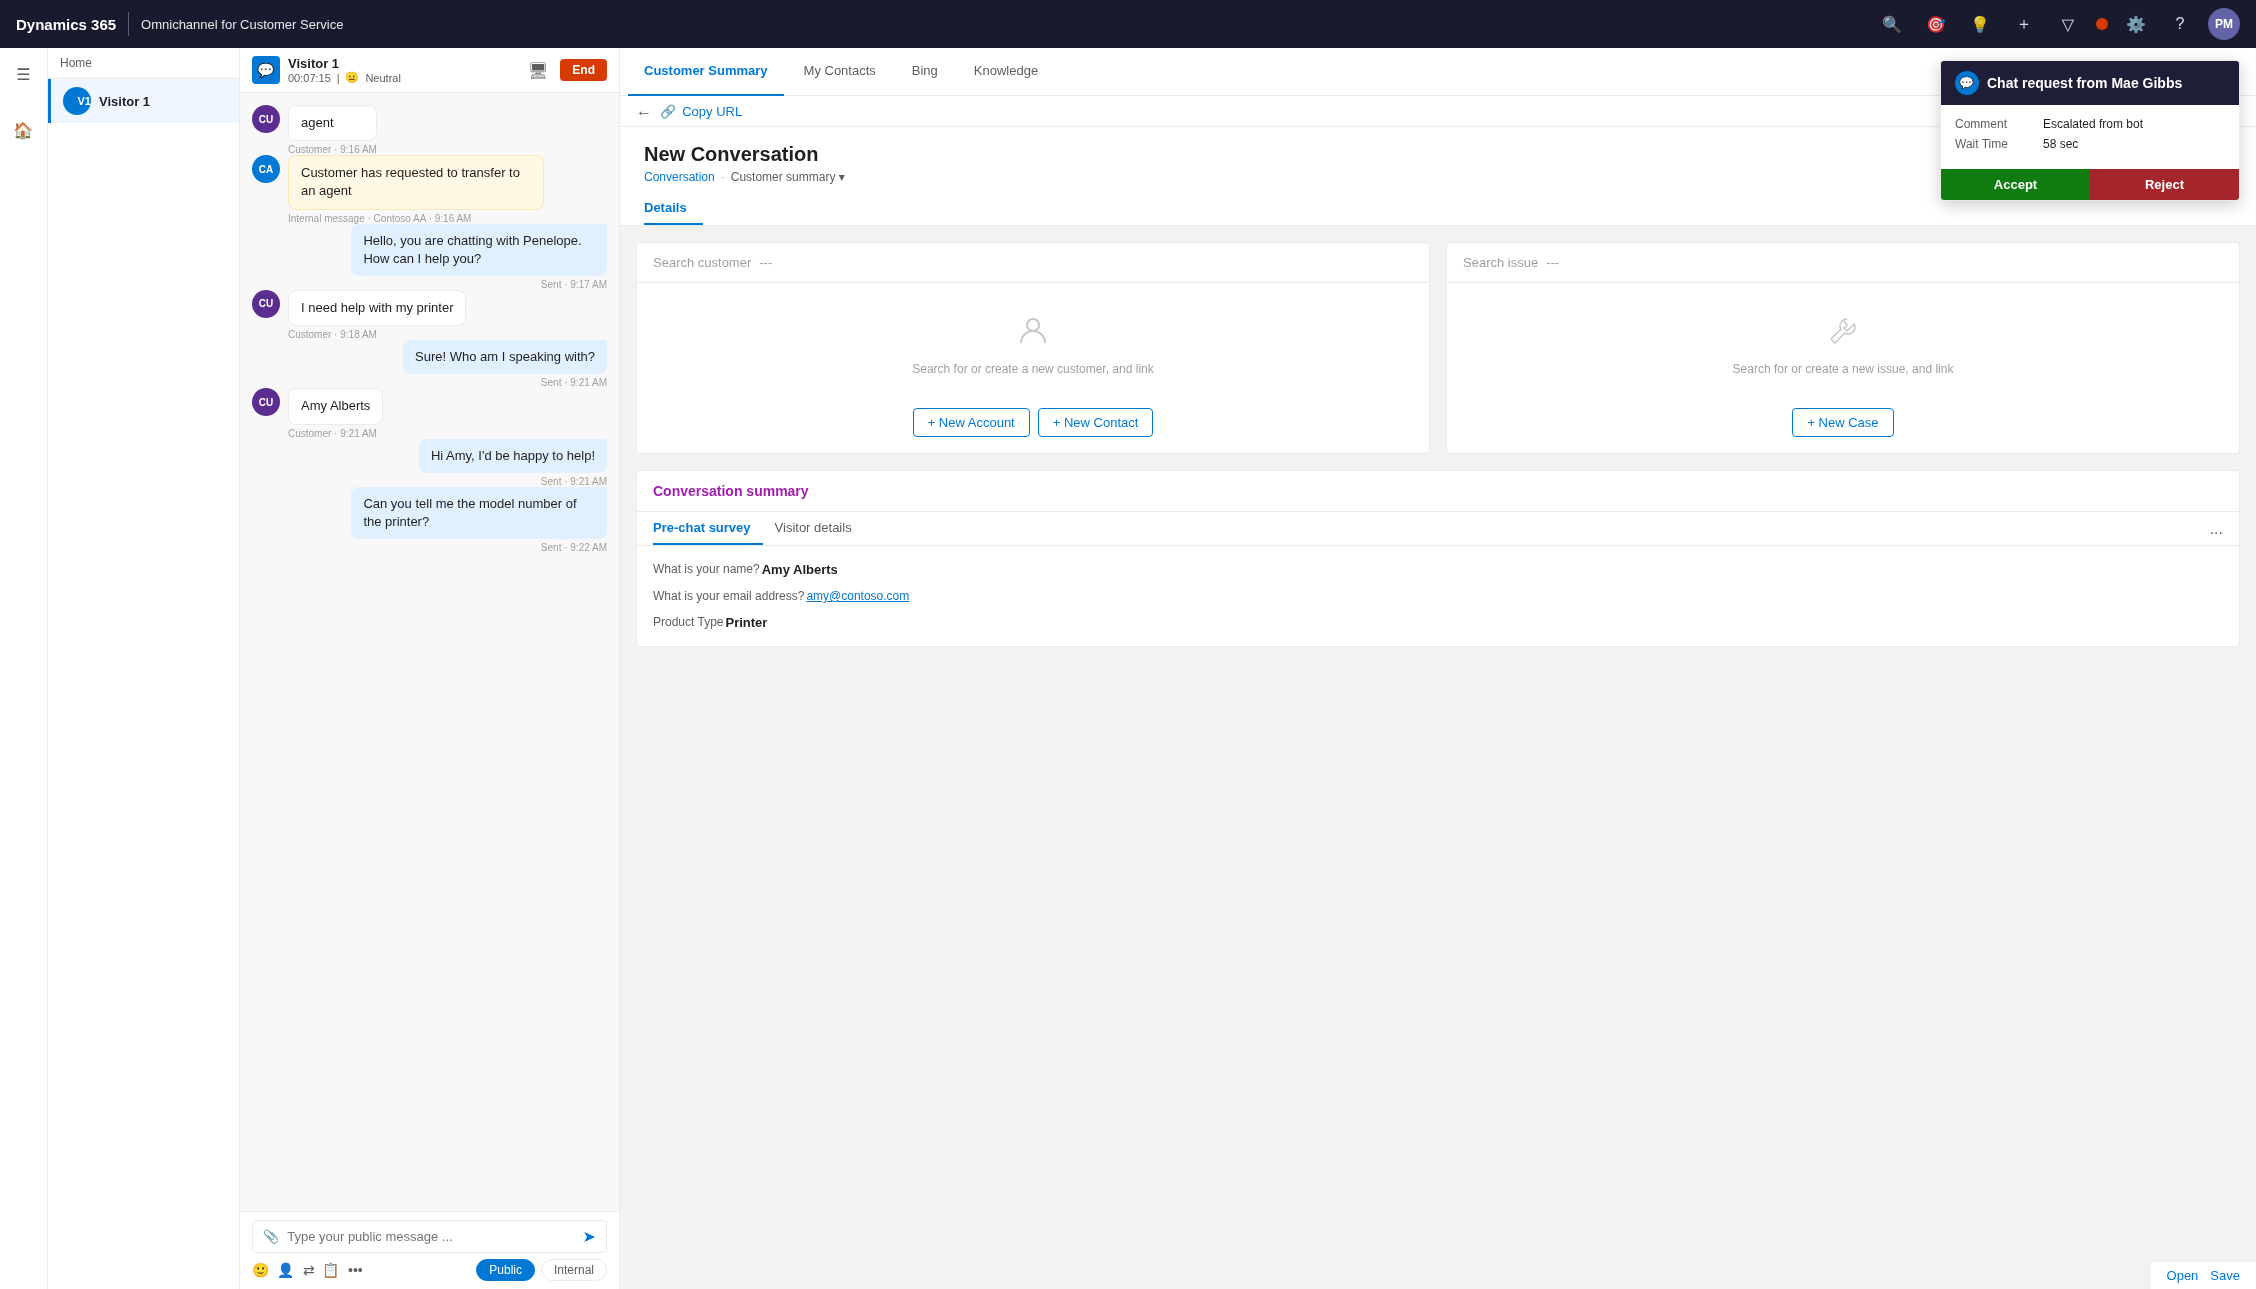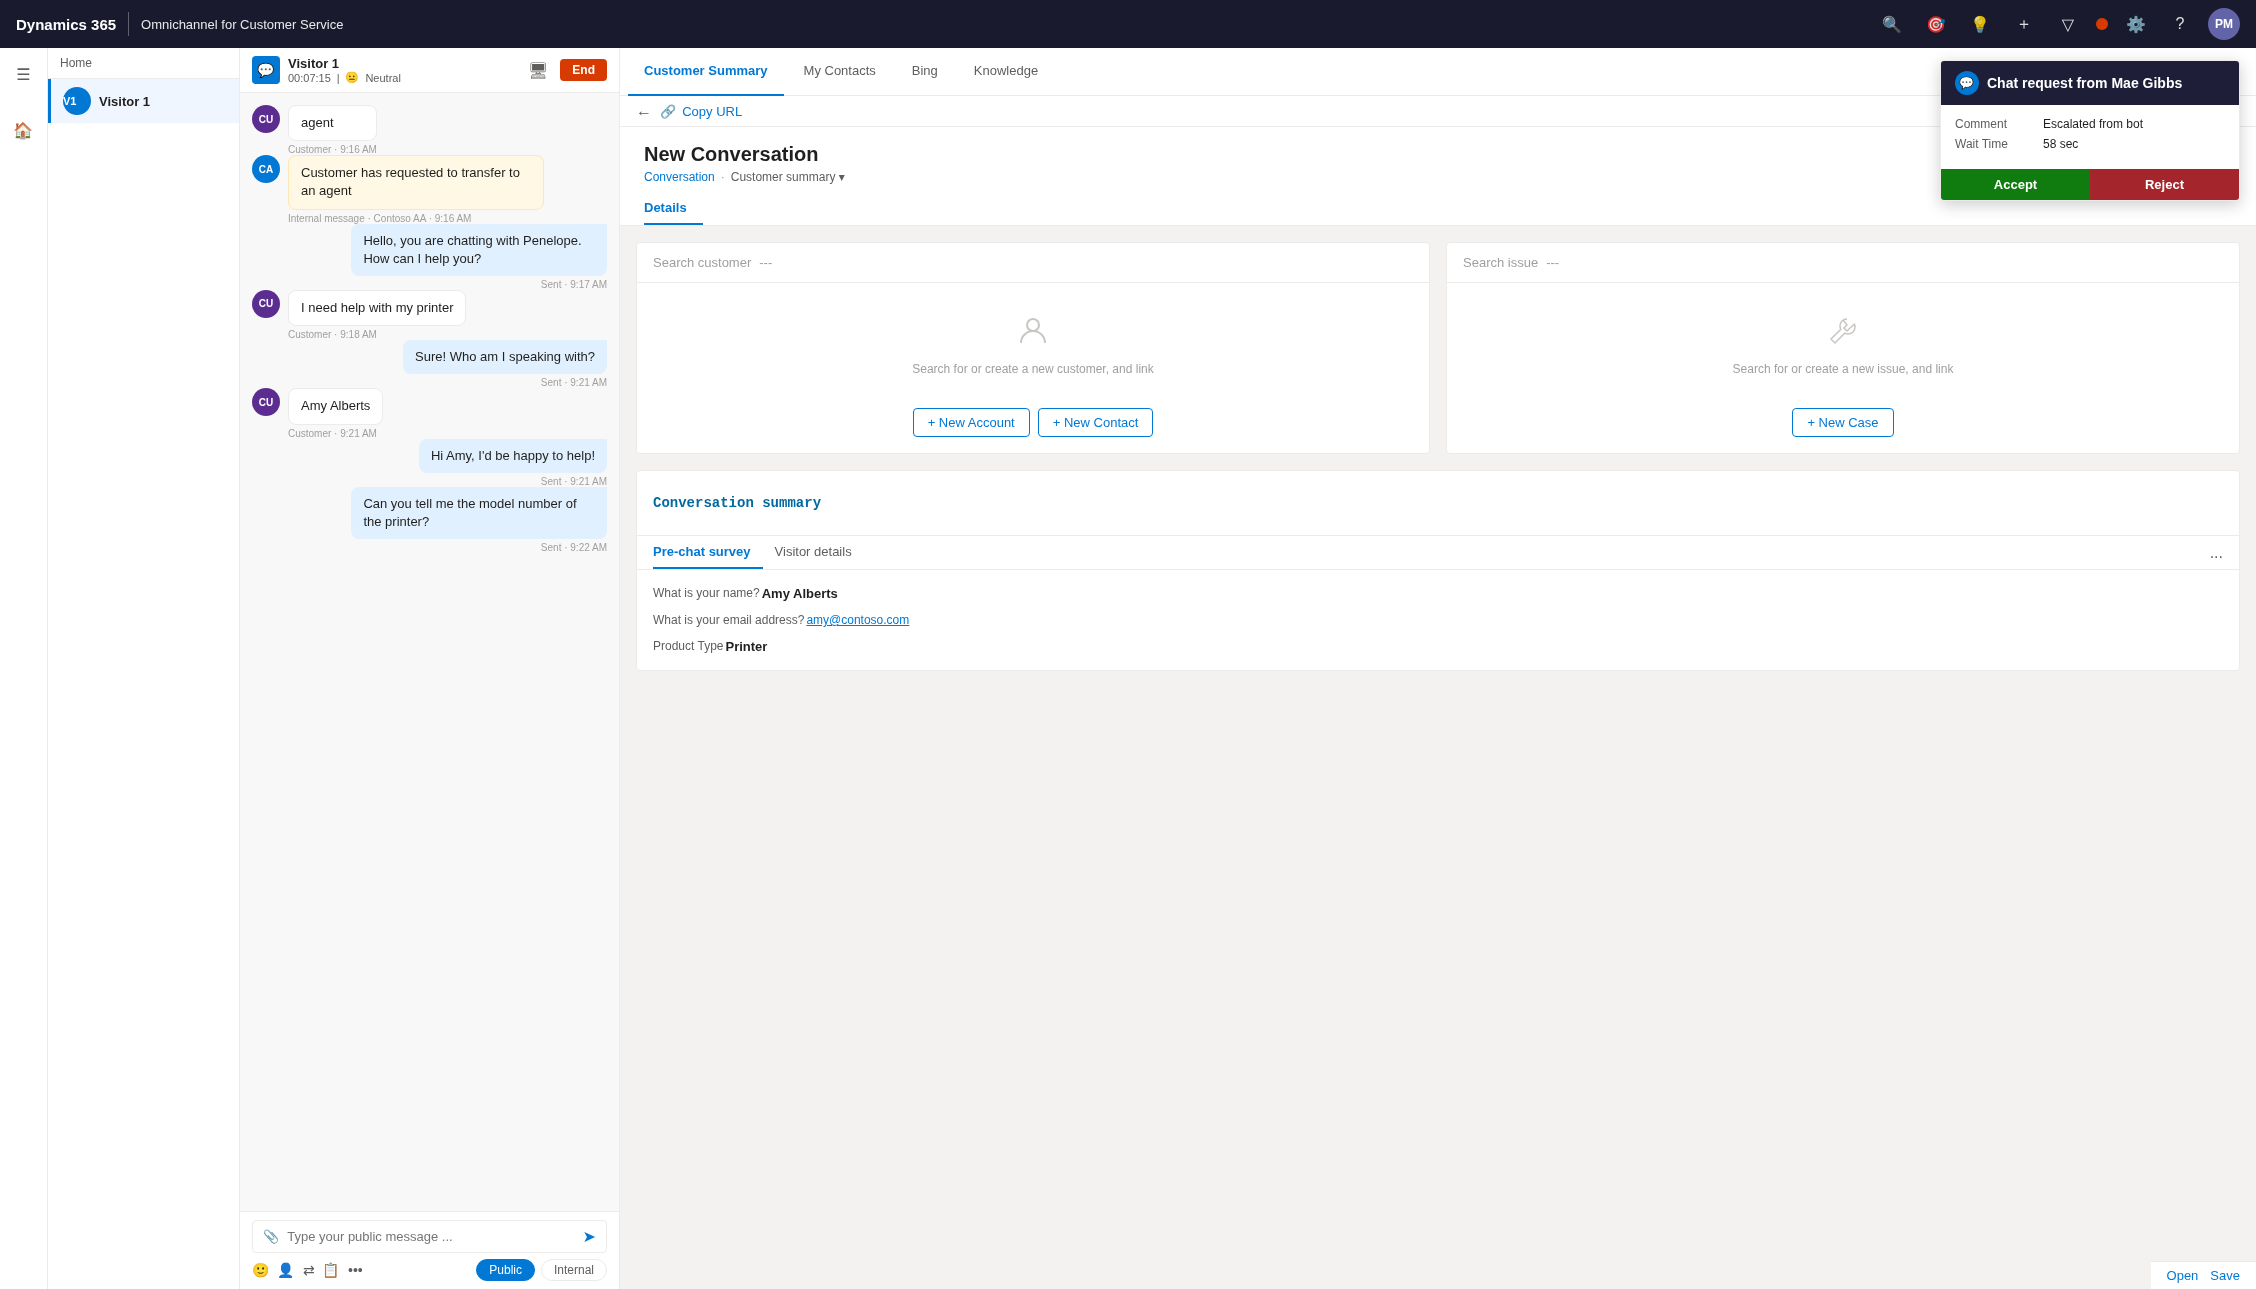--- a/index.html
+++ b/index.html
@@ -26,21 +26,21 @@
     
     .main-layout { display: flex; height: calc(100vh - 48px); }
 
     
     .sidebar { width: 48px; background: #fff; border-right: 1px solid #edebe9; display: flex; flex-direction: column; align-items: center; padding: 8px 0; gap: 4px; }
     .sidebar-item { width: 36px; height: 36px; display: flex; align-items: center; justify-content: center; border-radius: 4px; cursor: pointer; color: #605e5c; font-size: 16px; }
 
     
     .chat-list-panel { width: 192px; background: #fff; border-right: 1px solid #edebe9; display: flex; flex-direction: column; }
     .visitor-item { padding: 8px 12px; cursor: pointer; display: flex; align-items: center; gap: 8px; border-left: 3px solid #0078d4; background: #f0f6ff; }
-    .visitor-avatar { width: 28px; height: 28px; border-radius: 50%; background: #0078d4; color: #fff; display: flex; align-items: center; justify-content: flex-start; font-size: 11px; font-weight: 600; flex-shrink: 0; }
+    .visitor-avatar { width: 28px; height: 28px; border-radius: 50%; background: #0078d4; color: #fff; display: flex; align-items: center; justify-content: flex-end; font-size: 11px; font-weight: 600; flex-shrink: 0; }
     .visitor-name { font-size: 13px; font-weight: 600; color: #201f1e; }
 
     
     .chat-panel { width: 380px; background: #fff; border-right: 1px solid #edebe9; display: flex; flex-direction: column; }
     .chat-header { display: flex; align-items: center; padding: 8px 12px; border-bottom: 1px solid #edebe9; gap: 8px; }
     .chat-header-info { flex: 1; }
     .chat-header-name { font-weight: 600; font-size: 13px; color: #201f1e; }
     .chat-header-meta { font-size: 11px; color: #605e5c; display: flex; align-items: center; gap: 6px; }
     .end-btn { background: #d83b01; color: #fff; border: none; border-radius: 4px; padding: 4px 12px; font-size: 12px; cursor: pointer; font-weight: 600; }
     .chat-messages { flex: 1; overflow-y: auto; padding: 12px; display: flex; flex-direction: column; gap: 0; background: #f8f8f8; }
@@ -98,21 +98,21 @@
 
     .card-empty { display: flex; flex-direction: column; align-items: center; justify-content: center; padding: 32px 16px; gap: 8px; }
     .card-empty-icon { font-size: 28px; color: #c8c6c4; }
     .card-empty-text { font-size: 12px; color: #a19f9d; text-align: center; }
 
     .card-actions { display: flex; gap: 8px; justify-content: center; padding: 0 16px 16px; flex-wrap: wrap; }
     .action-btn { border: 1px solid #0078d4; color: #0078d4; background: #fff; padding: 6px 14px; border-radius: 4px; font-size: 13px; cursor: pointer; white-space: nowrap; }
 
     
     .conv-summary-card { background: #fff; border-radius: 4px; border: 1px solid #edebe9; }
-    .conv-summary-header { padding: 24px 16px; font-size: 14px; font-weight: 600; color: #0369a1; border-bottom: 1px solid #edebe9; font-family: Liberation Mono, monospace; }
+    .conv-summary-header { padding: 12px 16px; font-size: 14px; font-weight: 600; color: #a21caf; border-bottom: 1px solid #edebe9; }
     .conv-summary-tabs { display: flex; align-items: center; gap: 0; padding: 0 16px; border-bottom: 1px solid #edebe9; }
     .conv-summary-tab { padding: 8px 12px 8px 0; margin-right: 12px; font-size: 13px; color: #605e5c; cursor: pointer; border-bottom: 2px solid transparent; }
     .conv-summary-tab.active { color: #0078d4; border-bottom-color: #0078d4; font-weight: 600; }
     .more-btn { margin-left: auto; color: #605e5c; cursor: pointer; font-size: 16px; }
 
     .conv-summary-body { padding: 16px; display: flex; flex-direction: column; gap: 12px; }
     .field-row { display: flex; flex-direction: row; gap: 2px; }
     .field-label { font-size: 12px; color: #605e5c; }
     .field-value { font-size: 13px; font-weight: 600; color: #201f1e; }
     .field-value-link { font-size: 12px; color: #0078d4; text-decoration: underline; cursor: pointer; }

